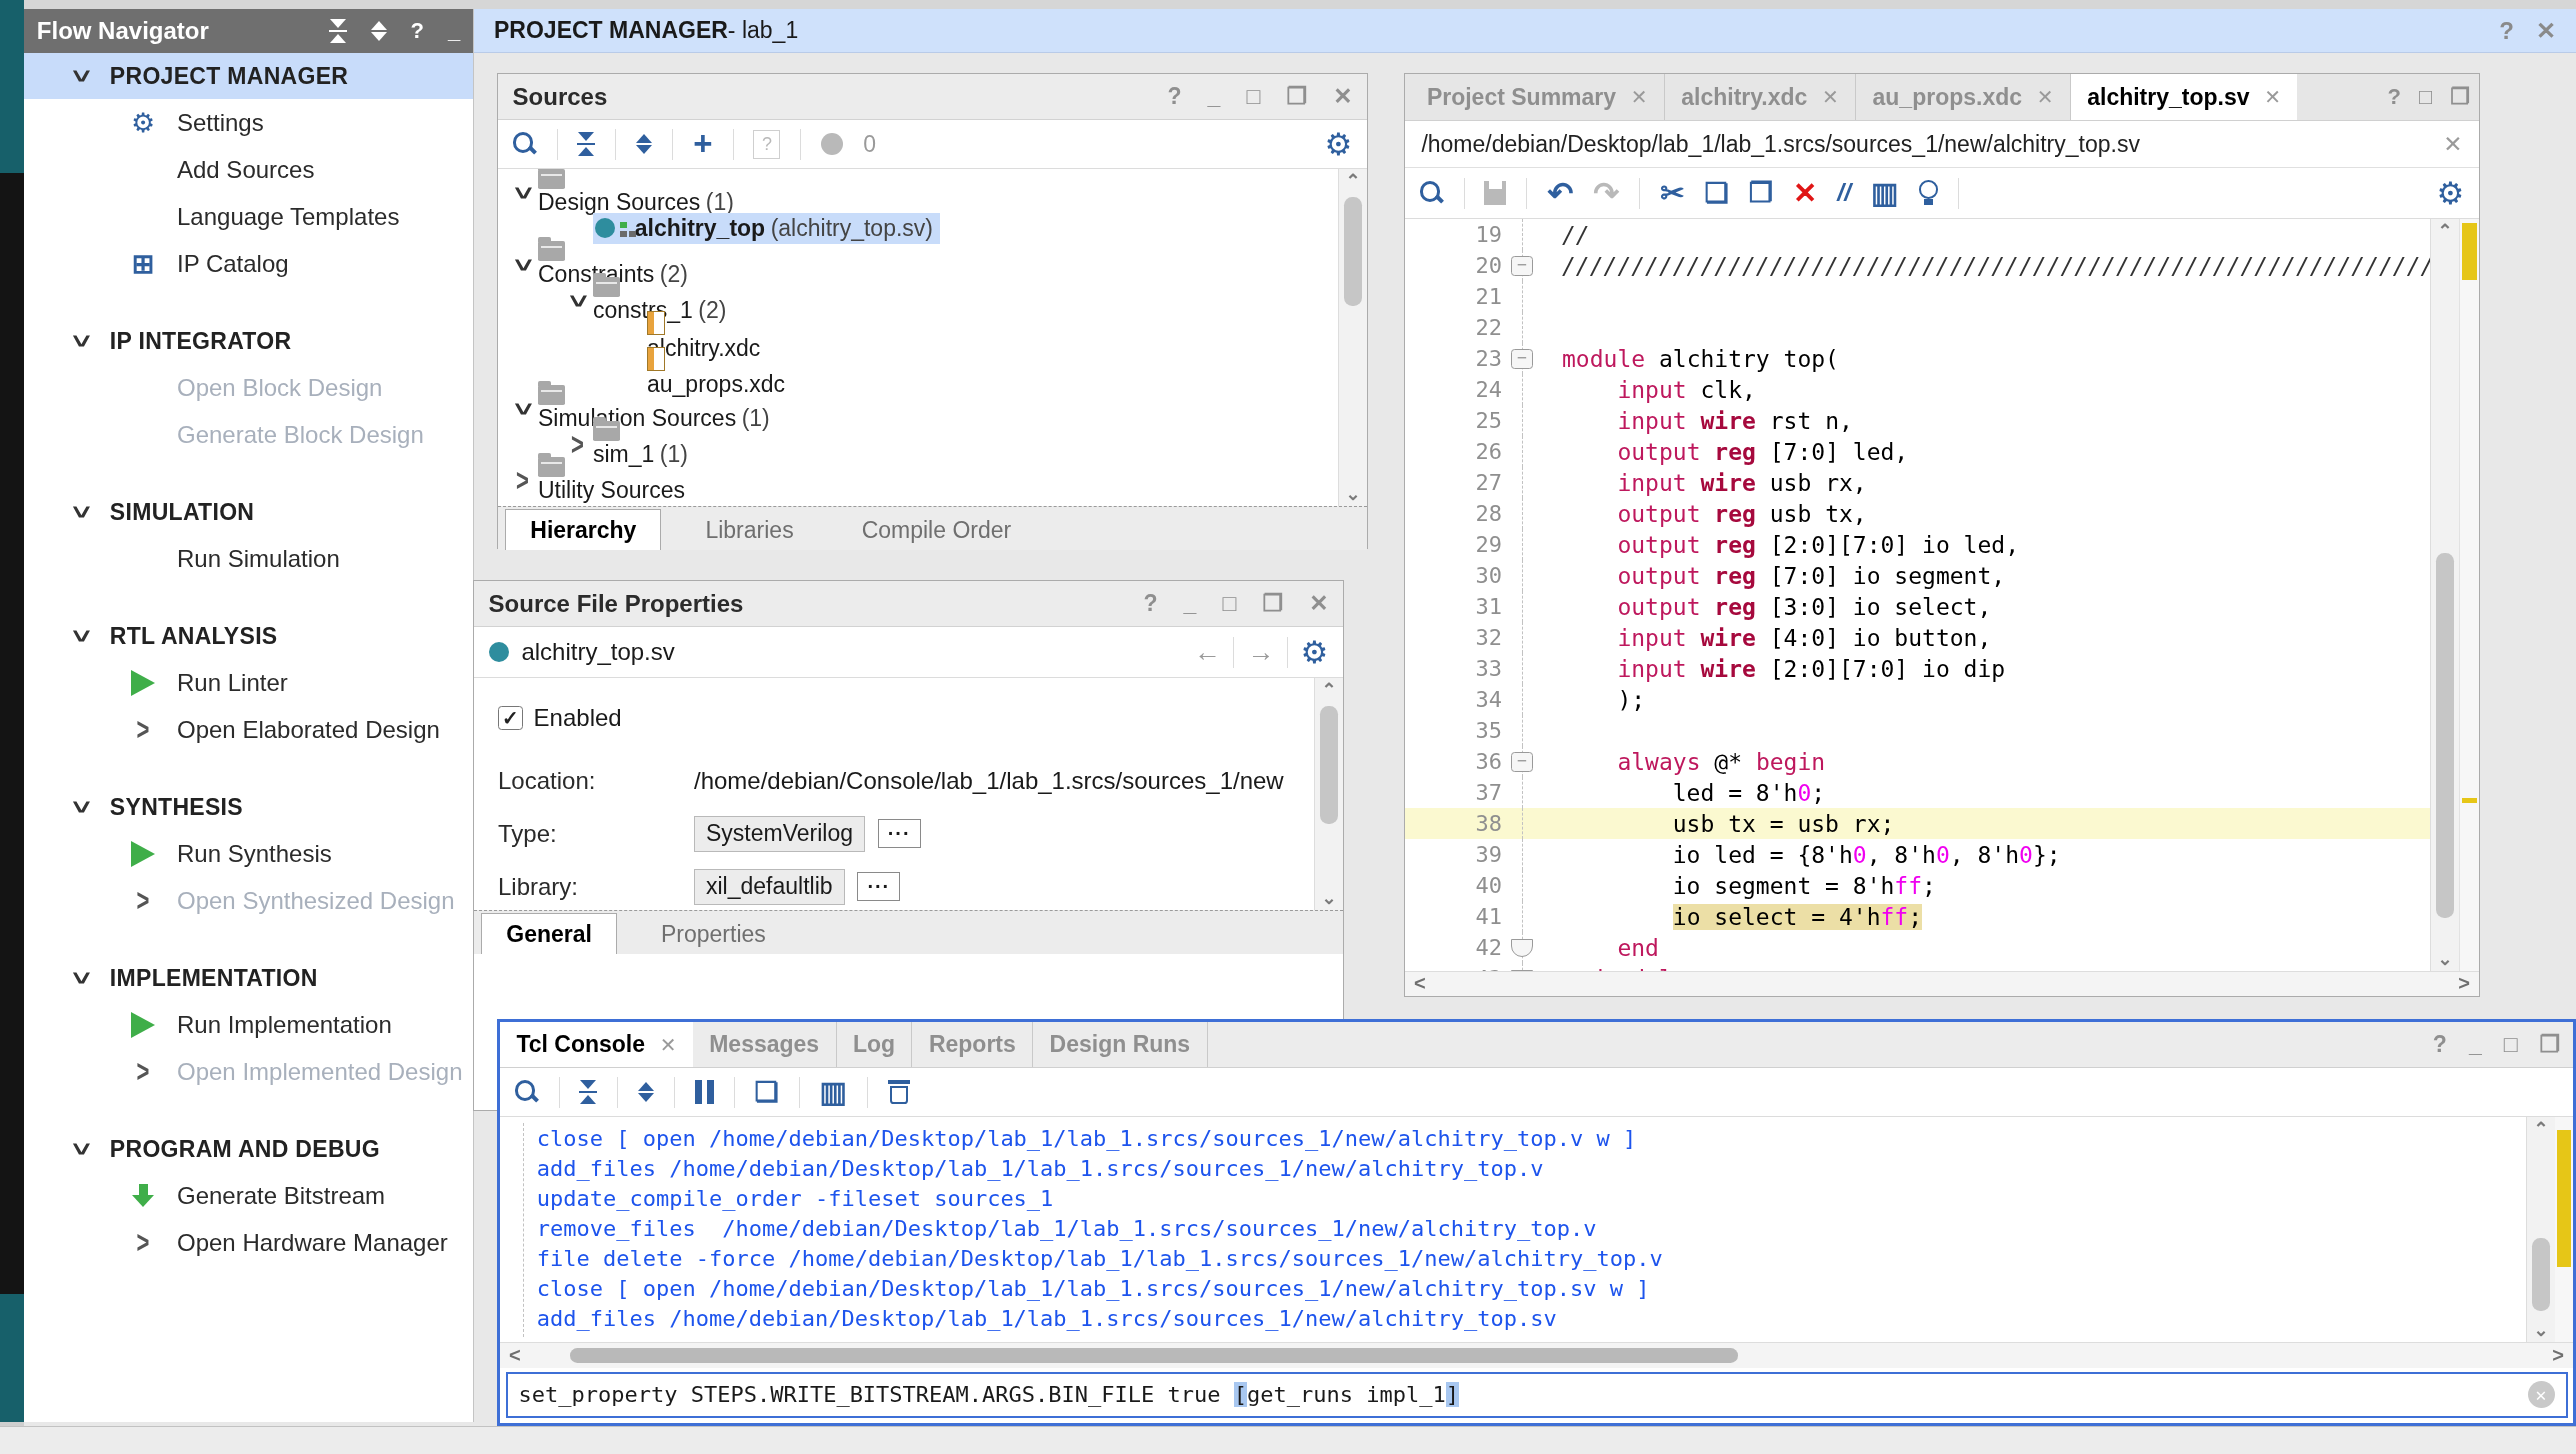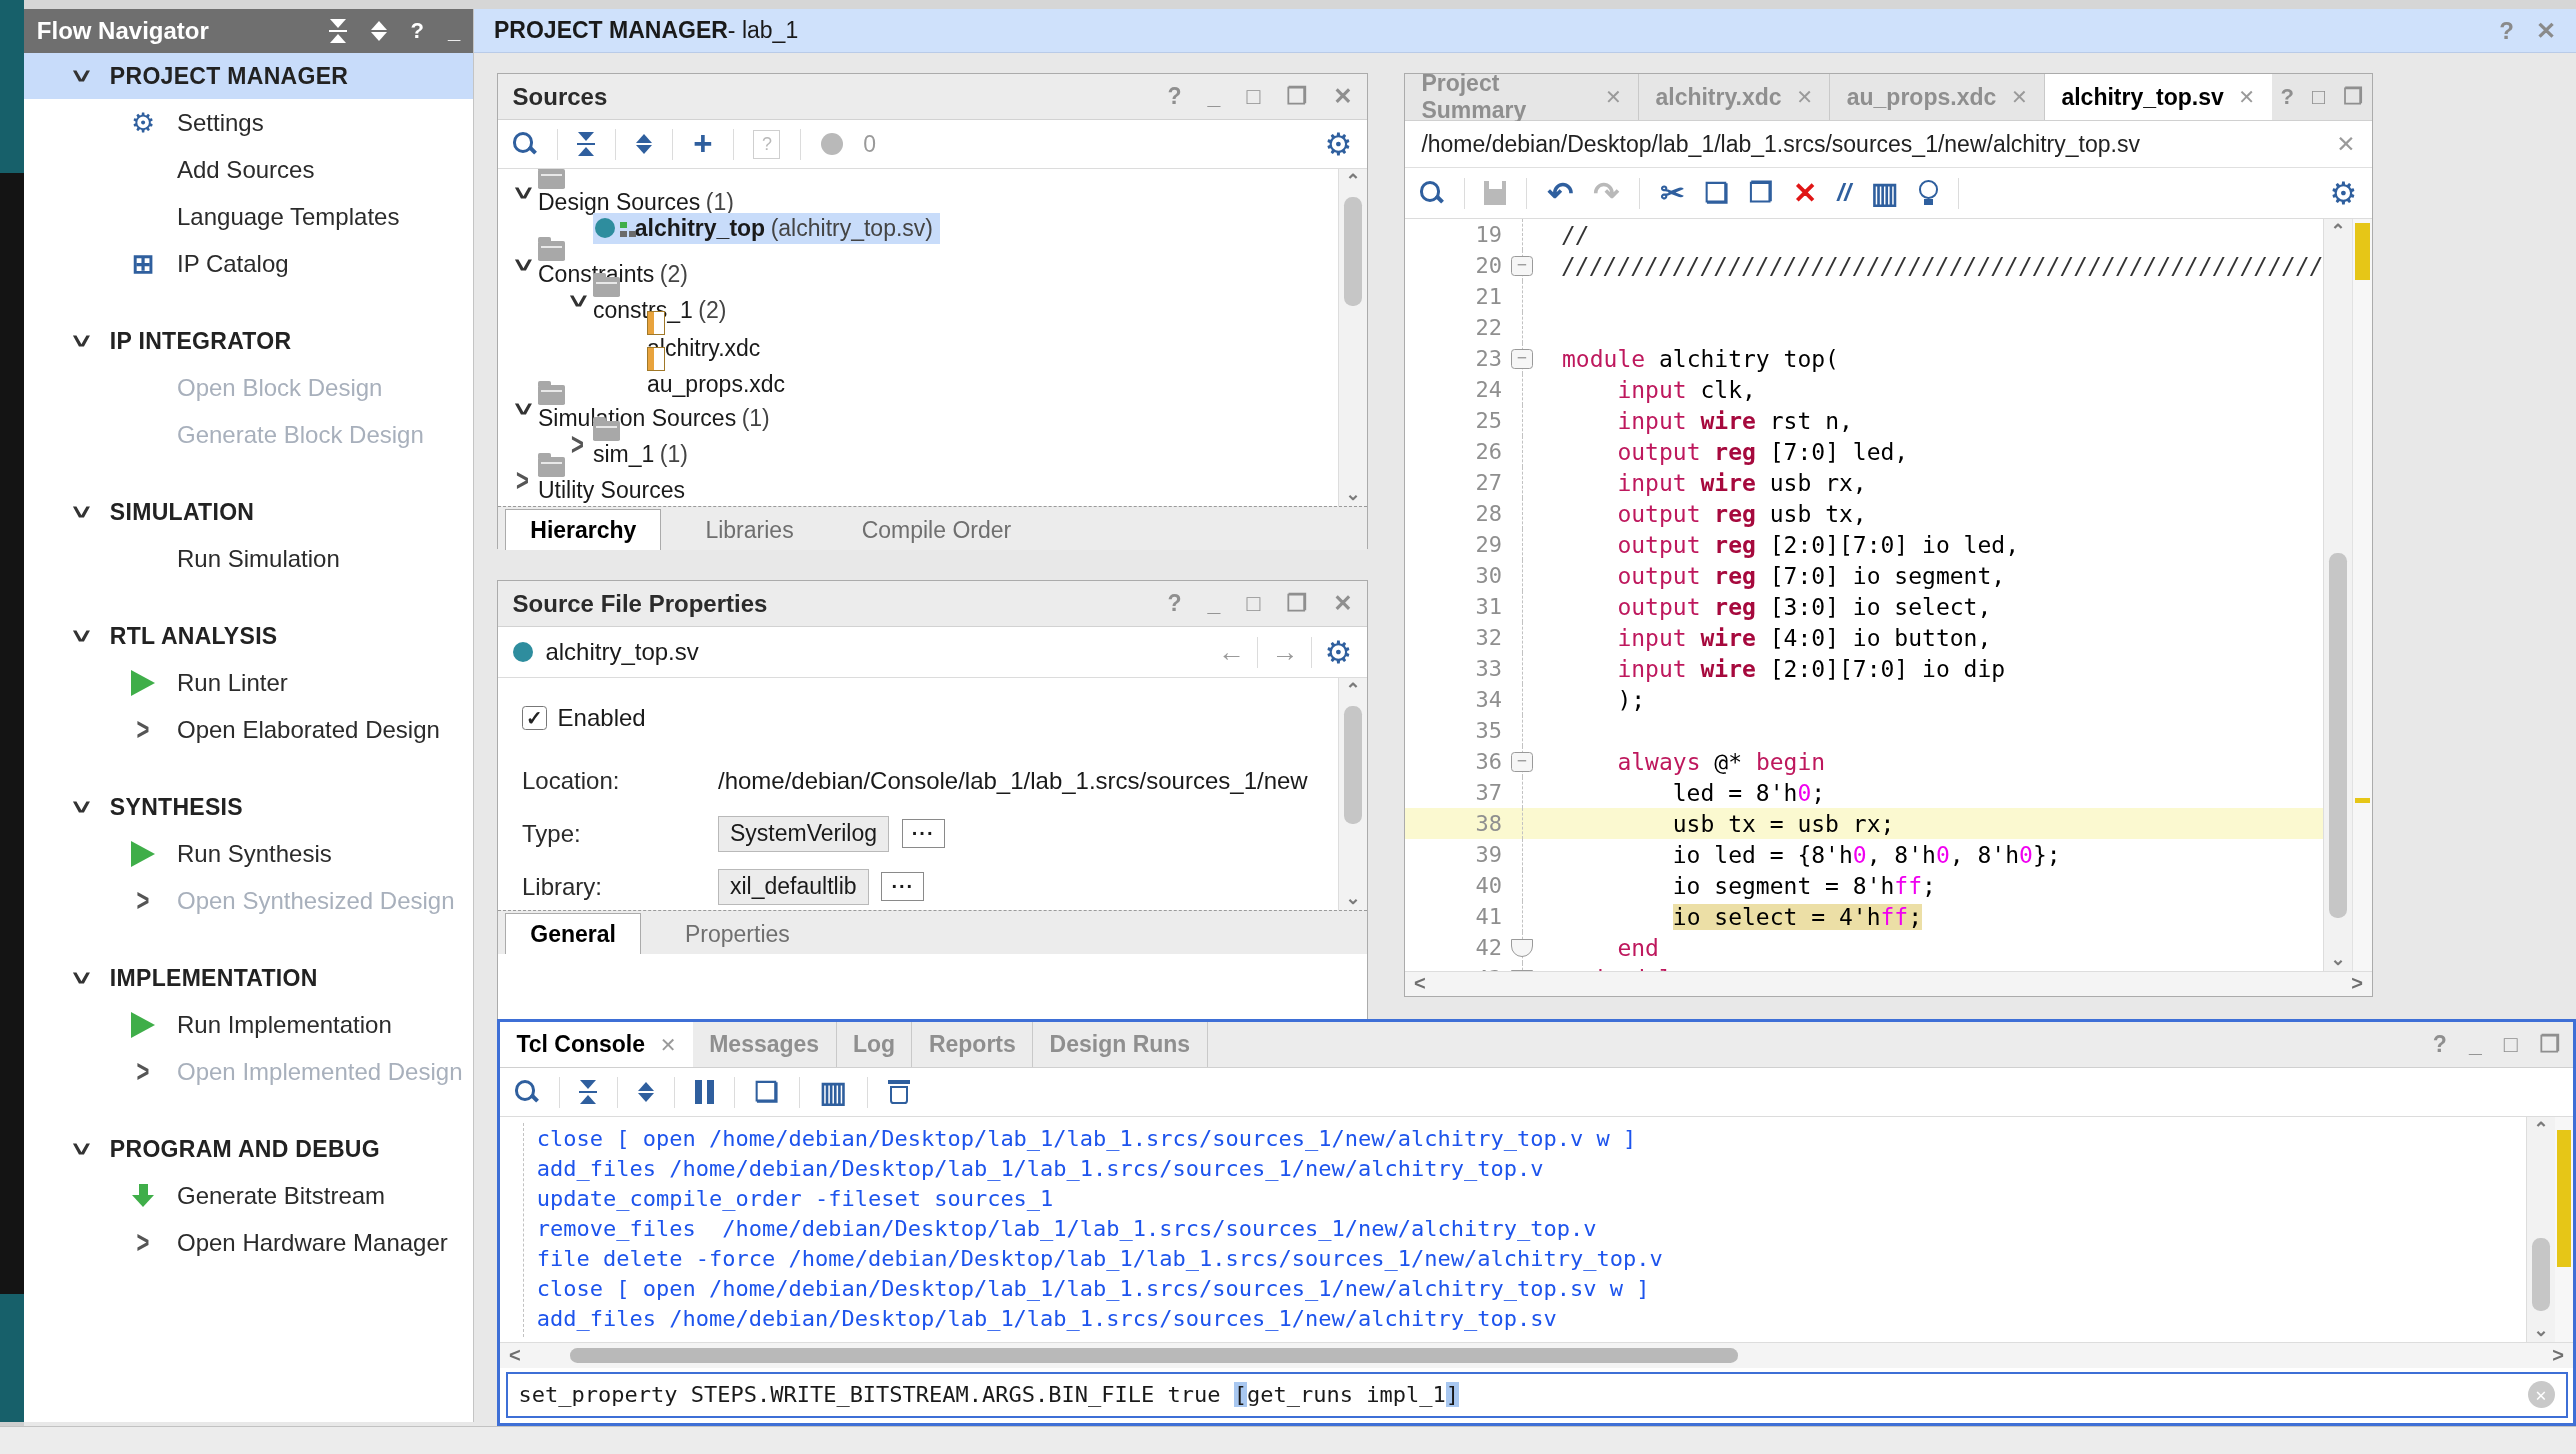--- a/index.html
+++ b/index.html
@@ -98,37 +98,37 @@
   #src-tree { position:relative; height:337px; overflow:hidden; display:flex; }
   #src-rows { flex:1; padding-top:5.5px; }
   .trow { height:36px; display:flex; align-items:center; font-size:23px; }
   .trow .chevbox { width:31px; text-align:center; }
   .trow .icbox { width:40px; display:flex; align-items:center; }
   .trow .sel { background:#c8dcfa; padding:1.8px 7.3px 1.8px 1.8px; display:flex; align-items:center; }
   .trow .suffix { color:#444; margin-left:5.5px; }
   .trow .name.bold { font-weight:bold; }
 
   
-  #props { left:497px; top:580px; width:871px; height:531px; }
+  #props { left:473px; top:580px; width:871px; height:531px; }
   #prop-file { height:51px; display:flex; align-items:center; padding:0 14.6px; border-bottom:0.9px solid #dcdcdc; gap:12.8px; }
   #prop-file .fname { font-size:24px; }
   #prop-file .sp { flex:1; }
   #prop-file .nav { color:#9a9a9a; font-size:27px; font-weight:bold; }
   #prop-file .vsep { width:0.9px; height:31px; background:#dcdcdc; }
   #prop-body { position:relative; height:232px; overflow:hidden; display:flex; }
   #prop-fields { flex:1; padding:16.4px 0 0 24px; }
   .enrow { display:flex; align-items:center; gap:11px; height:47px; margin-bottom:12.8px; font-size:24px; }
   .frow { display:flex; align-items:center; min-height:53px; font-size:24px; }
   .frow .fl { width:196px; color:#2b2b2b; }
   .frow .fv { color:#1a1a1a; }
   .chip { background:#ececec; border:0.9px solid #b9b9b9; padding:3.6px 11px; font-size:23px; }
   .dots { border:0.9px solid #8a8a8a; background:#fff; padding:1.8px 9px; margin-left:12.8px; font-weight:bold; font-size:20px; letter-spacing:0.9px; }
 
   
-  #editor { left:1404px; top:73px; width:969px; height:924px; display:flex; flex-direction:column; }
+  #editor { left:1404px; top:73px; width:1076px; height:924px; display:flex; flex-direction:column; }
   #ed-tabs { height:47px; background:#e6e6e6; display:flex; align-items:stretch; border-bottom:0.9px solid #d0d0d0; }
   .edtab { display:flex; align-items:center; padding:0 16.4px; font-size:23px; font-weight:bold; color:#8f8f8f; border-right:0.9px solid #c9c9c9; }
   .edtab .x { margin-left:14.6px; font-size:20px; color:#9a9a9a; font-weight:normal; }
   .edtab.active { background:#fff; color:#000; border-right:none; }
   #ed-tabs .sp { flex:1; } 
   #ed-tabs .hic { color:#8f8f8f; font-size:22px; font-weight:bold; margin:auto 9px; }
   #ed-path { height:47px; background:#fff; border-bottom:0.9px solid #e0e0e0; display:flex; align-items:center; padding:0 16.4px; font-size:23px; color:#222; }
   #ed-path .sp { flex:1; } #ed-path .x { color:#9a9a9a; font-size:23px; }
   #ed-toolbar { height:51px; }
   #ed-main { flex:1; display:flex; overflow:hidden; }

